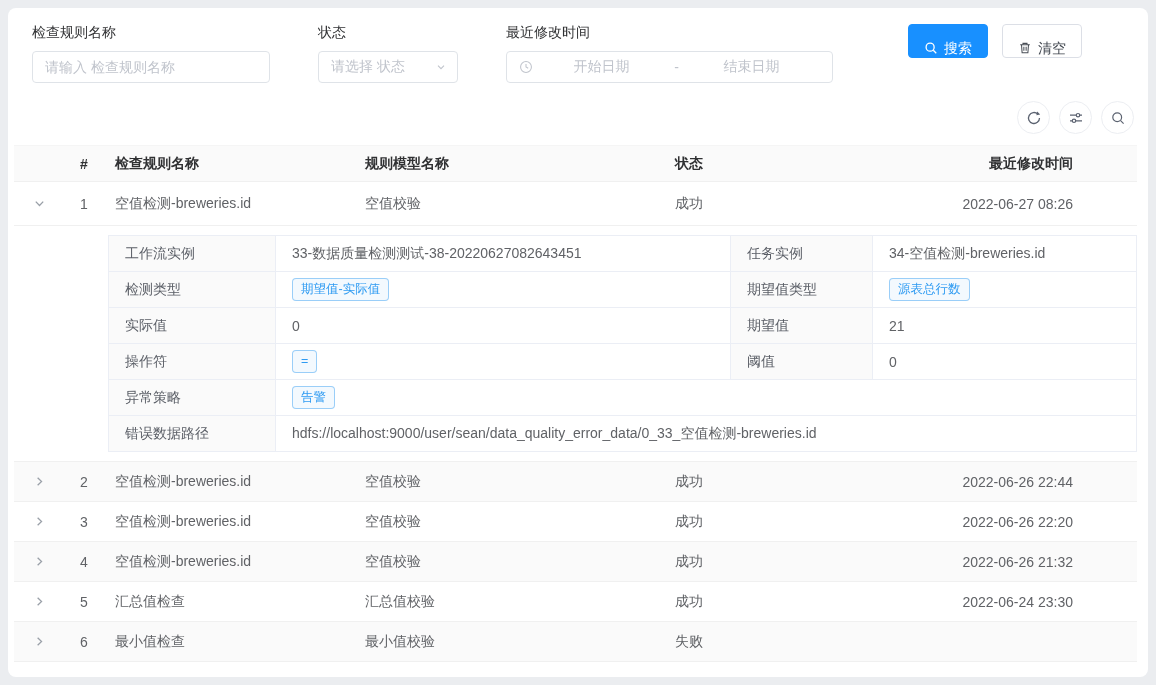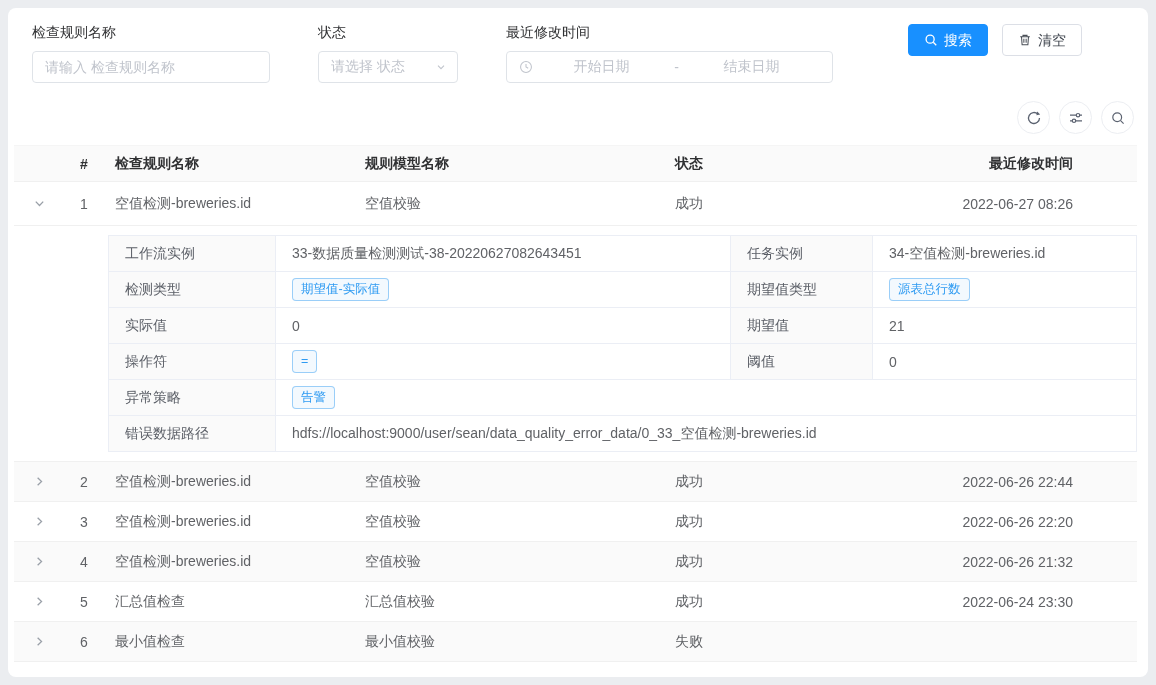--- a/index.html
+++ b/index.html
@@ -42,23 +42,23 @@
     width: 327px; height: 32px;
     border: 1px solid #dfe3e8; border-radius: 4px;
     display: flex; align-items: center;
     padding: 0 12px; background: #fff; cursor: pointer; justify-content: space-between;
   }
   .date-range .dr-part { flex: 1; text-align: center; }
   .date-range .dr-sep { color: #c0c4cc; padding: 0 4px; }
 
   .filter-actions { margin-left: auto; display: flex; align-items: center; }
   .btn {
-    height: 32px; padding: 0 15px;
+    height: 32px; padding: 16px 15px;
     border-radius: 4px; font-size: 14px; font-family: inherit;
-    display: inline-flex; align-items: center; gap: 6px;
+    display: inline-flex; align-items: flex-start; gap: 6px;
     cursor: pointer; line-height: 1;
   }
   .btn-primary { background: #1890ff; border: 1px solid #1890ff; color: #fff; }
   .btn-default { background: #fff; border: 1px solid #dcdfe6; color: #40464f; margin-left: 14px; }
 
   
   .toolbar {
     display: flex; justify-content: flex-end; gap: 9px;
     padding: 18px 14px 11px 0;
   }

